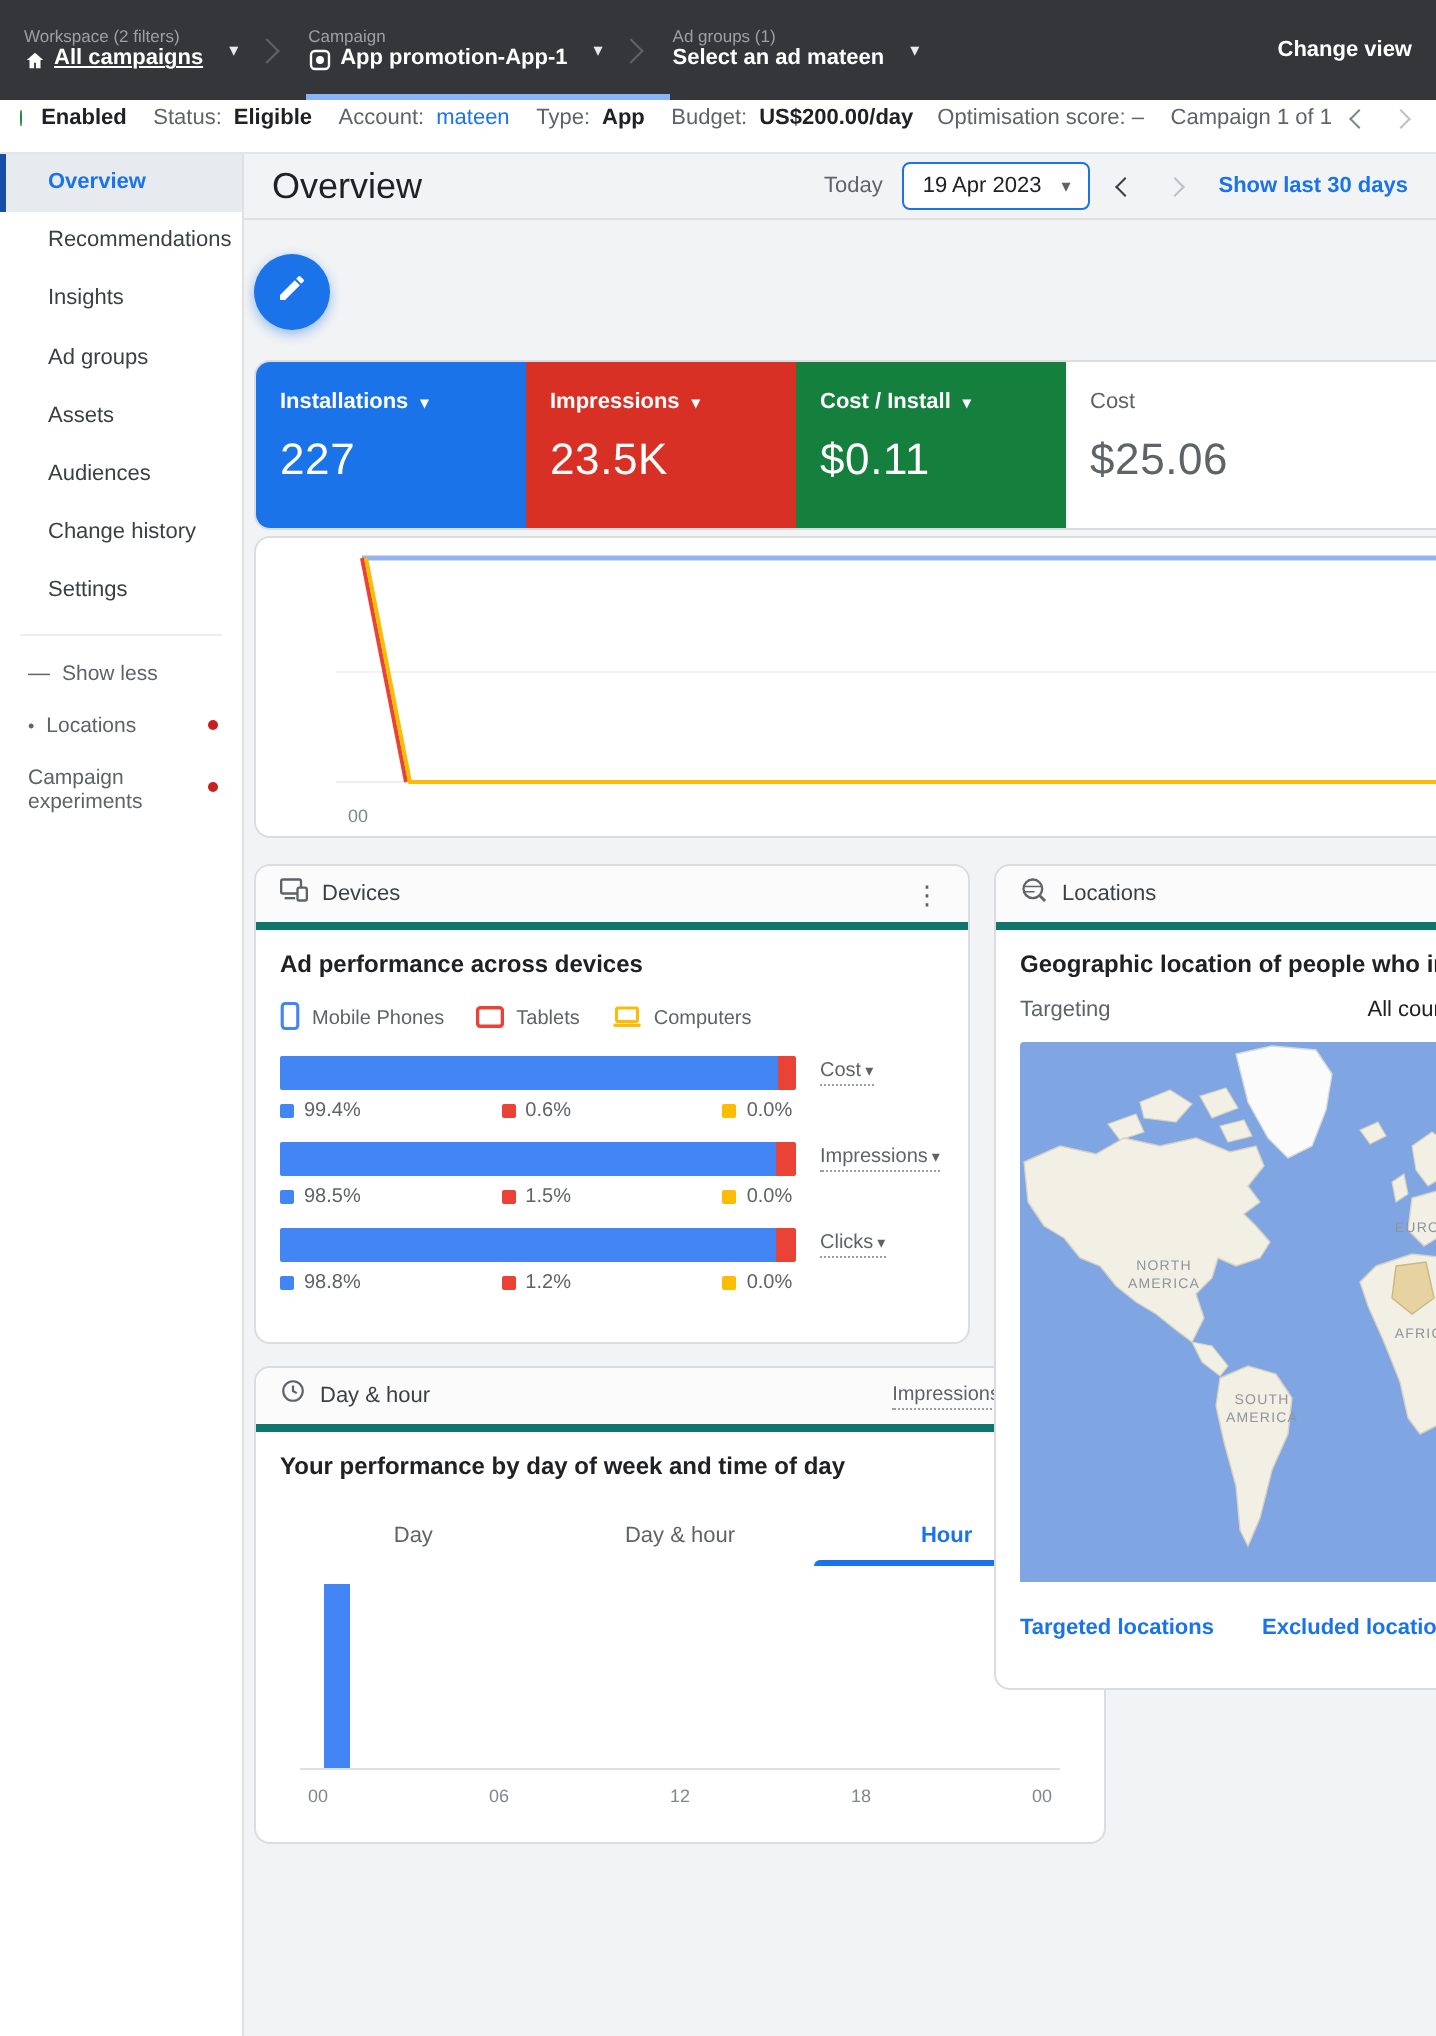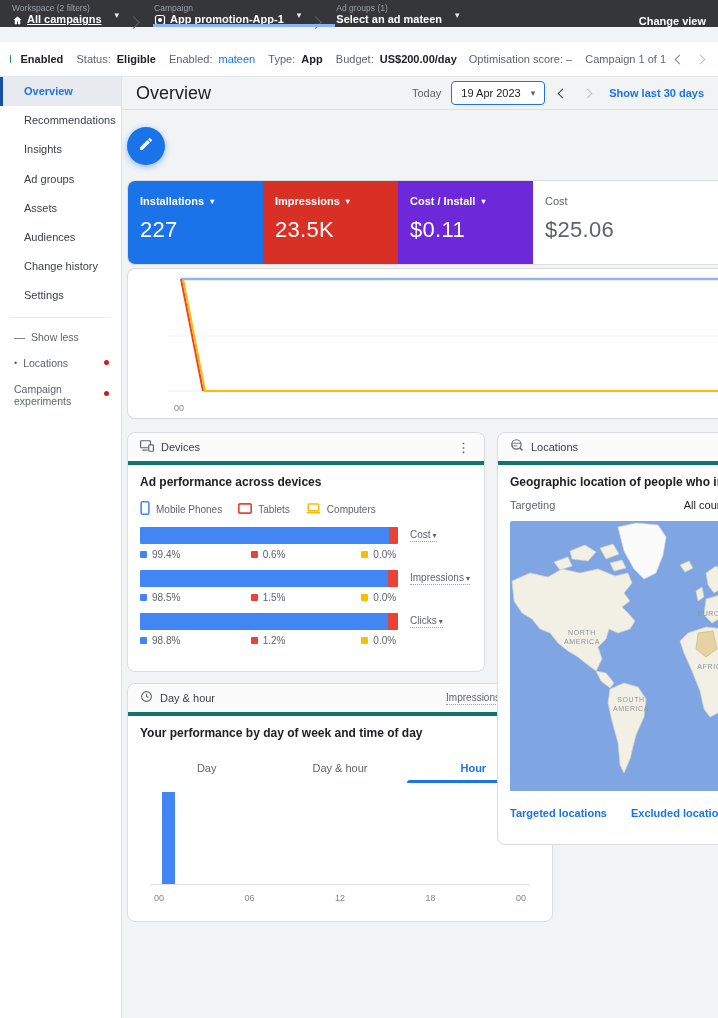--- a/index.html
+++ b/index.html
@@ -1,21 +1,21 @@
 <!DOCTYPE html>
 <html><head>
 <meta charset="utf-8">
 <style>
   * { margin:0; padding:0; box-sizing:border-box; }
   html,body { width:718px; height:1018px; }
   body { font-family:"Liberation Sans", sans-serif; background:#f1f3f4; overflow:hidden; }
   #app { position:relative; width:718px; height:1018px; background:#f1f3f4; overflow:hidden; }
 
   
-  .topbar { position:absolute; top:0; left:0; width:718px; height:27px; background:#34363a; display:flex; align-items:flex-end; padding:0 12px; color:#fff; z-index:30; }
+  .topbar { position:absolute; top:0; left:0; width:718px; height:50px; background:#34363a; display:flex; align-items:center; padding:0 12px; color:#fff; z-index:30; }
   .crumb { display:flex; align-items:center; gap:6px; }
   .crumb-txt { display:flex; flex-direction:column; line-height:1.25; }
   .crumb-label { font-size:8.5px; color:#9aa0a6; }
   .crumb-value { font-size:11px; font-weight:bold; color:#fff; display:flex; align-items:center; gap:4px; white-space:nowrap; }
   .crumb-value.u { text-decoration:underline; }
   .caret { font-size:9px; color:#e8eaed; margin-left:7px; }
   .sep-chev { width:9px; height:9px; border-right:1.5px solid #5f6368; border-top:1.5px solid #5f6368; transform:rotate(45deg); margin:0 16px 0 10px; }
   .change-view { margin-left:auto; font-size:11px; font-weight:bold; color:#fff; }
   .campaign-underline { position:absolute; left:153px; bottom:0; width:182px; height:3px; background:#8ab4f8; }
   .mini-ico { display:inline-flex; align-items:center; }
@@ -61,21 +61,21 @@
   .card-head-title { font-size:11px; color:#3c4043; }
   .kebab { margin-left:auto; color:#5f6368; font-size:13px; cursor:pointer; padding:0 2px; }
 
   
   .metric-row { left:5px; top:103px; width:600px; height:85px; display:flex; overflow:hidden; border-radius:8px 0 0 8px; border-right:none; }
   .tile { width:135px; height:100%; padding:14px 12px; flex:0 0 auto; }
   .tile-label { font-size:11px; font-weight:bold; display:flex; align-items:center; gap:4px; }
   .tile-value { font-size:22px; margin-top:10px; letter-spacing:.3px; }
   .tile-0 { background:#1a73e8; color:#fff; }
   .tile-1 { background:#d93025; color:#fff; }
-  .tile-2 { background:#6d28d9; color:#fff; }
+  .tile-2 { background:#15803d; color:#fff; }
   .tile-3 { background:#fff; }
   .tile-3 .tile-label { color:#5f6368; font-weight:normal; }
   .tile-3 .tile-value { color:#5f6368; }
   .tile .caret { color:#fff; font-size:8px; margin-left:2px; }
 
   
   .trend-card { left:5px; top:191px; width:600px; height:151px; border-radius:8px 0 0 8px; border-right:none; overflow:hidden; }
   .trend-wrap { position:relative; width:100%; height:100%; }
   .trend-tick { position:absolute; left:46px; bottom:5px; font-size:9px; color:#80868b; }
 
@@ -178,21 +178,21 @@
     <span class="campaign-underline"></span>
   </header>
 
   <div class="statusbar">
     <span class="dot-green"></span>
     <span class="sb-item sb-val">Enabled</span>
     <span class="sb-gap"></span>
     <span class="sb-item">Status:</span>
     <span class="sb-item sb-val">Eligible</span>
     <span class="sb-gap"></span>
-    <span class="sb-item">Enabled:</span>
+    <span class="sb-item">Account:</span>
     <span class="sb-item sb-link">mateen</span>
     <span class="sb-gap"></span>
     <span class="sb-item">Type:</span>
     <span class="sb-item sb-val">App</span>
     <span class="sb-gap"></span>
     <span class="sb-item">Budget:</span>
     <span class="sb-item sb-val">US$200.00/day</span>
     <span style="margin-left:auto"></span>
     <span class="sb-item">Optimisation score: –</span>
     <span class="sb-gap"></span>

